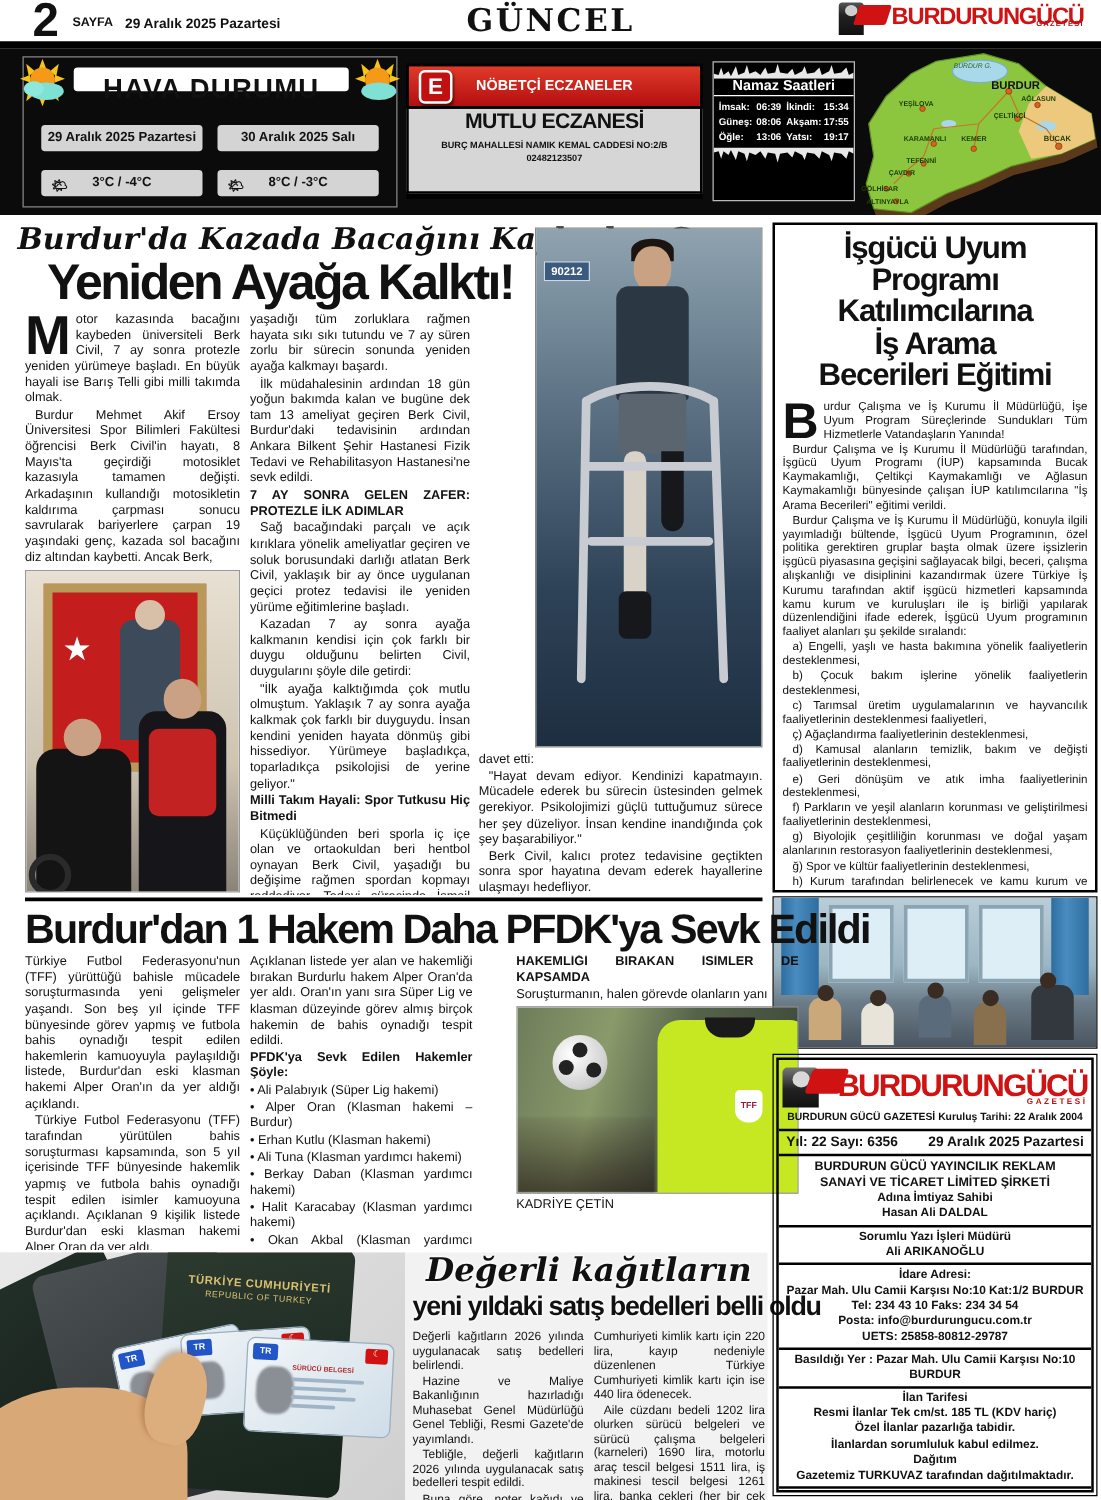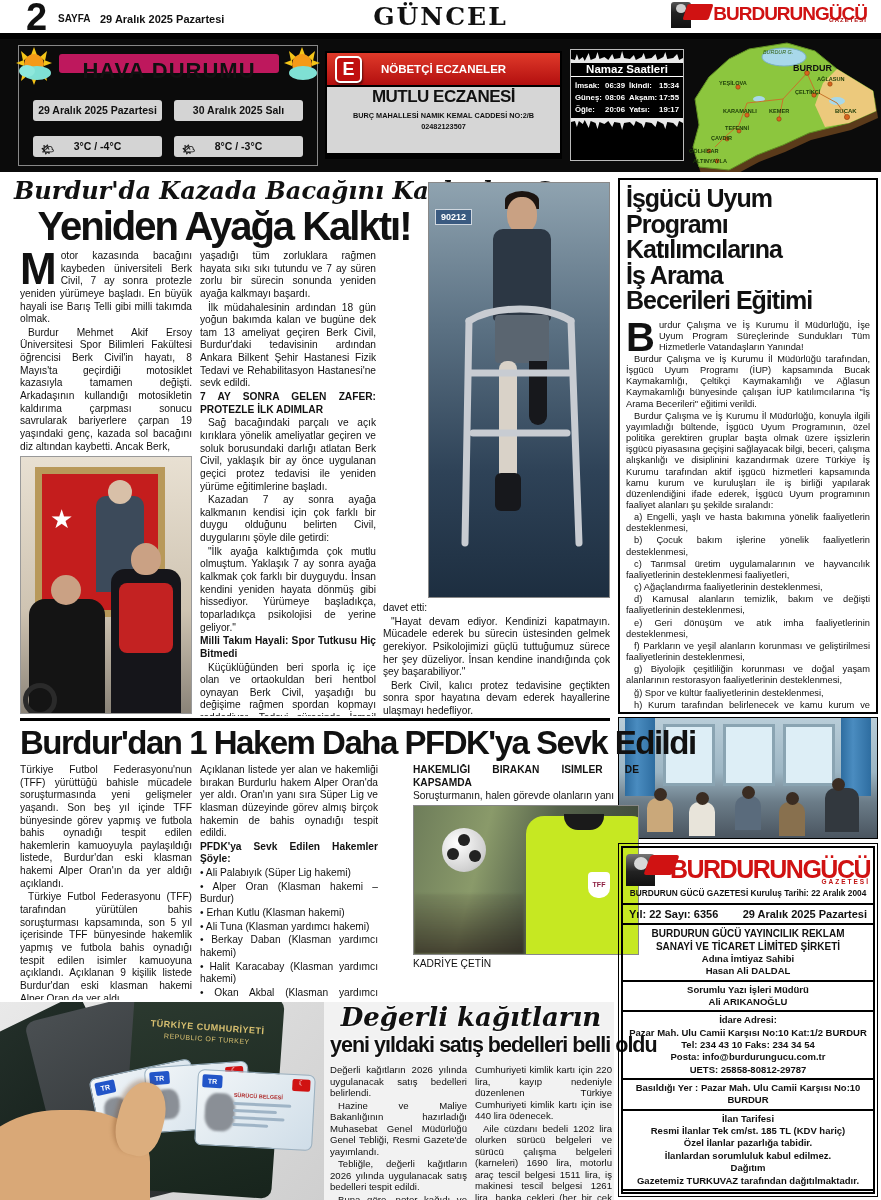--- a/index.html
+++ b/index.html
@@ -20,21 +20,21 @@
   .flagsw { width:26px; height:16px; background:#d01212; transform:skewX(-18deg); margin:2px 2px 0 -6px; border-radius:2px; }
   .hlogo .t1 { color:#d01212; font-weight:900; font-size:19px; letter-spacing:-1px; line-height:24px; }
   .hlogo .t2 { color:#d01212; font-weight:900; font-size:19px; letter-spacing:-1px; line-height:24px; position:relative; }
   .hlogo .t3 { position:absolute; right:0; bottom:-6px; font-size:6px; font-weight:bold; color:#b01010; letter-spacing:1px; }
   .toprule { position:absolute; left:0; top:33px; width:881px; height:6px; background:#000; }
 
   
   .strip { position:absolute; left:0; top:39px; width:881px; height:133px; background:#0b0b0b; }
 
   .wx { position:absolute; left:18px; top:6px; width:300px; height:121px; border:1px solid #888; background:#0b0b0b; }
-  .wx-title { position:absolute; left:40px; top:8px; width:220px; height:19px; background:#be185d; border-radius:3px;
+  .wx-title { position:absolute; left:40px; top:8px; width:220px; height:19px; background:#ffffff; border-radius:3px;
               text-align:center; font-size:22px; font-weight:800; line-height:34px; letter-spacing:1px; }
   .suncloud { position:absolute; width:46px; height:40px; }
   .wx-row { position:absolute; display:flex; gap:12px; left:14px; right:14px; }
   .wx-pill { flex:1; background:#d4d4d4; border-radius:3px; height:21px; text-align:center;
              font-size:10.5px; font-weight:bold; line-height:21px; position:relative; }
   .wx-pill .mini { position:absolute; left:8px; top:3px; }
 
   .ph { position:absolute; left:325px; top:12px; width:237px; height:108px; background:#000; }
   .ph-banner { position:relative; height:36px; background:linear-gradient(180deg,#e03a2a,#b30f0f); border:2px solid #000;
                color:#fff; font-weight:800; font-size:11.5px; display:flex; align-items:center; justify-content:center; }
@@ -97,21 +97,21 @@
   .p2hair { position:absolute; left:76px; top:8px; width:34px; height:18px; background:#1c1410; border-radius:50% 50% 0 0; }
   .p2torso { position:absolute; left:64px; top:46px; width:58px; height:92px; background:#2c3744; border-radius:10px 10px 4px 4px; }
   .p2shorts { position:absolute; left:66px; top:132px; width:54px; height:48px; background:#5a6570; border-radius:4px; }
   .p2leg { position:absolute; left:70px; top:178px; width:18px; height:120px; background:#d9d2c8; border-radius:8px; }
   .p2boot { position:absolute; left:66px; top:290px; width:26px; height:38px; background:#17181c; border-radius:6px; }
   .p2stump { position:absolute; left:100px; top:178px; width:18px; height:64px; background:#17181c; border-radius:0 0 10px 10px; }
   .p2walker { position:absolute; left:26px; top:120px; width:130px; height:250px; }
 
   
   .rart { position:absolute; left:618px; top:178px; width:260px; height:536px; border:2px solid #000; padding:4px 6px; overflow:hidden; }
-  .rtitle { font-weight:900; font-size:25px; line-height:1.02; letter-spacing:-1px; margin:2px 0 6px 0; }
+  .rtitle { text-align:center; font-weight:900; font-size:25px; line-height:1.02; letter-spacing:-1px; margin:2px 0 6px 0; }
   .rart .txt p { font-size:9.3px; line-height:1.2; }
   .iskur-photo { position:absolute; left:618px; top:717px; width:260px; height:122px; border:1px solid #000; overflow:hidden; }
   .ip-bg { position:absolute; inset:0; background:linear-gradient(180deg,#b9cdd8 0%,#9db6c4 45%,#6b7c88 70%,#4a5560 100%); }
   .ip-curtain { position:absolute; top:0; width:30px; height:78px; background:linear-gradient(90deg,#2e6da0,#4a8cc0 40%,#2e6da0); }
   .ip-window { position:absolute; top:6px; width:52px; height:62px; background:#ddeef6; border:3px solid #8aa4b2; }
   .ip-person { position:absolute; width:26px; height:34px; border-radius:10px 10px 0 0; }
   .ip-person:before { content:""; position:absolute; left:7px; top:-10px; width:13px; height:13px; border-radius:50%; background:#3a2c22; }
 
   
   .pfdk { position:absolute; left:20px; top:724px; width:592px; height:276px; }
@@ -260,21 +260,21 @@
           <div class="pr-row">
               <span>İmsak:</span>
               <span>06:39</span>
             </div>
           <div class="pr-row">
               <span>Güneş:</span>
               <span>08:06</span>
             </div>
           <div class="pr-row">
               <span>Öğle:</span>
-              <span>20:06</span>
+              <span>13:06</span>
             </div>
         </div>
         <div class="pr-col">
           <div class="pr-row">
               <span>İkindi:</span>
               <span>15:34</span>
             </div>
           <div class="pr-row">
               <span>Akşam:</span>
               <span>17:55</span>

